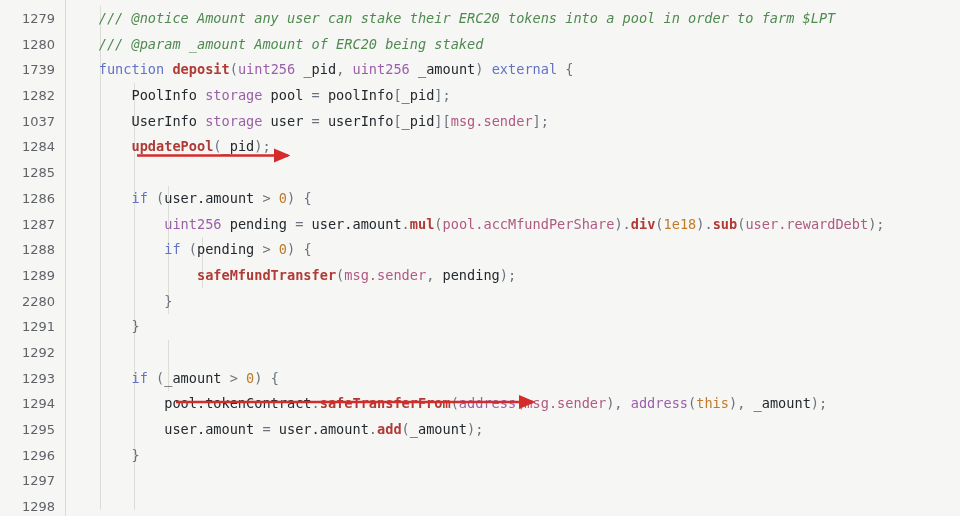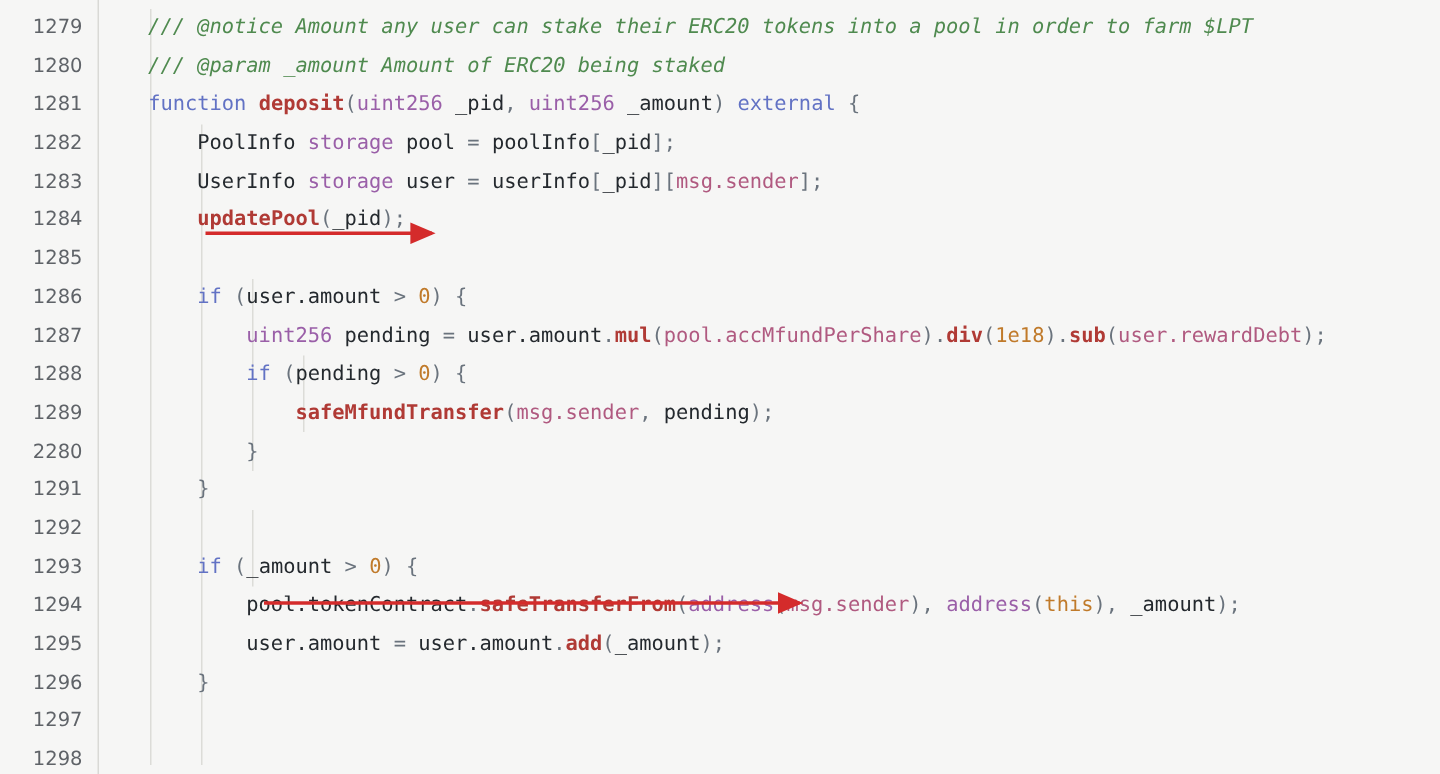--- a/index.html
+++ b/index.html
@@ -101,23 +101,23 @@
   }
 </style>
 </head>
 <body>
 
 <div class="code-viewer">
 
   <div class="gutter">
     <div class="ln">1279</div>
     <div class="ln">1280</div>
-    <div class="ln">1281</div>
+    <div class="ln">1739</div>
     <div class="ln">1282</div>
-    <div class="ln">1283</div>
+    <div class="ln">1037</div>
     <div class="ln">1284</div>
     <div class="ln">1285</div>
     <div class="ln">1286</div>
     <div class="ln">1287</div>
     <div class="ln">1288</div>
     <div class="ln">1289</div>
     <div class="ln">2280</div>
     <div class="ln">1291</div>
     <div class="ln">1292</div>
     <div class="ln">1293</div>

